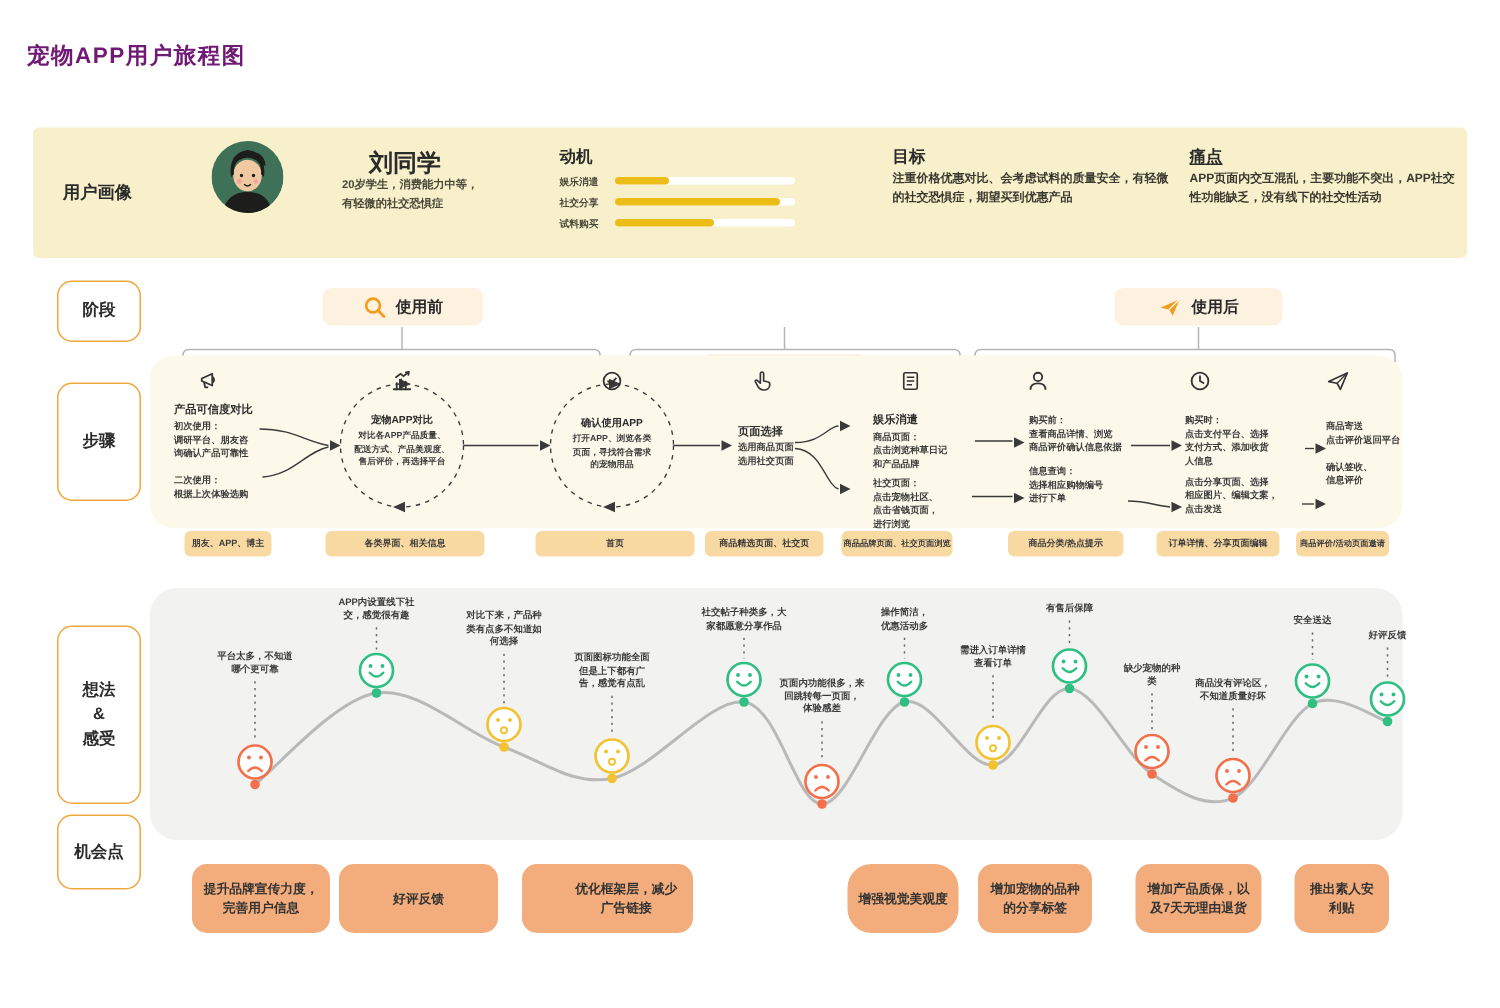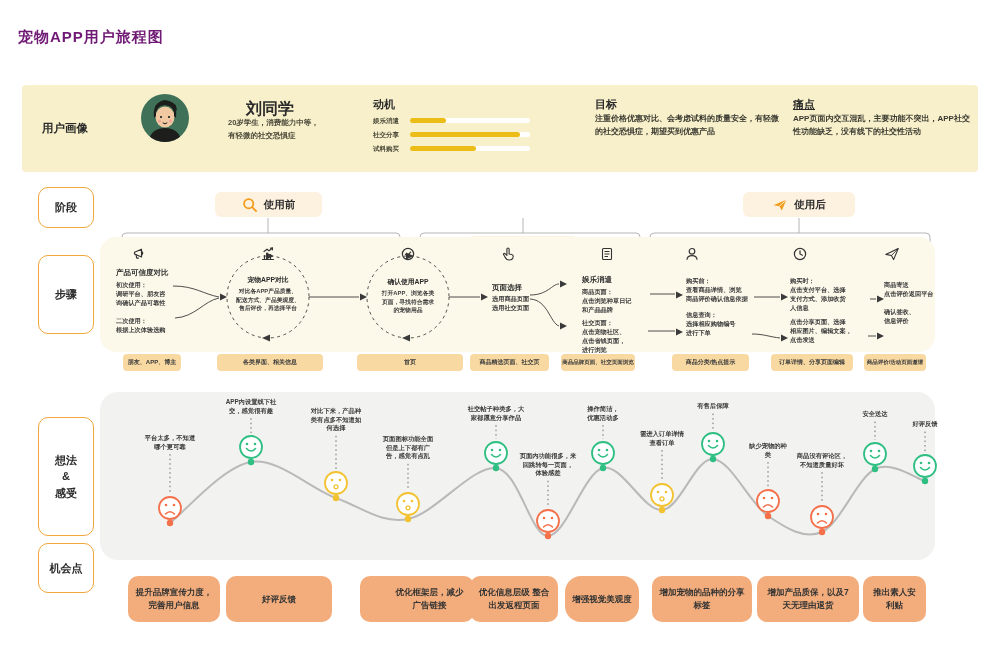--- a/index.html
+++ b/index.html
@@ -442,20 +442,19 @@
           <circle cx="-4" cy="-3" r="1.3" fill="#2fbf83"></circle>
           <circle cx="4" cy="-3" r="1.3" fill="#2fbf83"></circle>
           <path d="M-4.5 1.5 Q0 6.5 4.5 1.5" fill="none" stroke="#2fbf83" stroke-width="1.6" stroke-linecap="round"></path>
         </g>
         <circle cx="825" cy="89" r="3.2" fill="#2fbf83"></circle>
       </svg>
     </div>
 
   <div class="opp" style="left:128px;width:92px;">提升品牌宣传力度，完善用户信息</div>
   <div class="opp" style="left:226px;width:106px;">好评反馈</div>
-  <div class="opp" style="left:360px;width:114px;padding-left:32px;">优化框架层，减少广告链接</div>
-  <div class="opp" style="left:470px;width:88px;">优化信息层级 整合出发返程页面</div>
+  <div class="opp" style="left:348px;width:114px;padding-left:32px;">优化框架层，减少广告链接</div>
   <div class="opp" style="left:565px;width:74px;border-radius:16px;">增强视觉美观度</div>
-  <div class="opp" style="left:652px;width:100px;text-align:center;">增加宠物的品种的分享标签</div>
-  <div class="opp" style="left:757px;width:102px;">增加产品质保，以及7天无理由退货</div>
+  <div class="opp" style="left:652px;width:76px;text-align:center;">增加宠物的品种的分享标签</div>
+  <div class="opp" style="left:757px;width:84px;">增加产品质保，以及7天无理由退货</div>
   <div class="opp" style="left:863px;width:63px;">推出素人安利贴</div>
 
 </div>
 
 </body></html>

